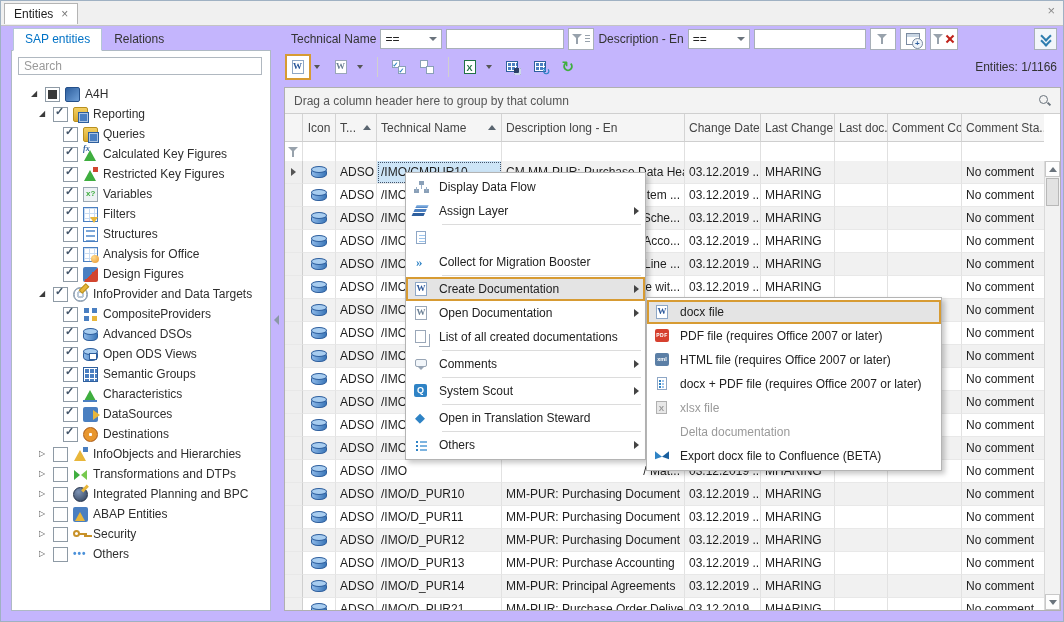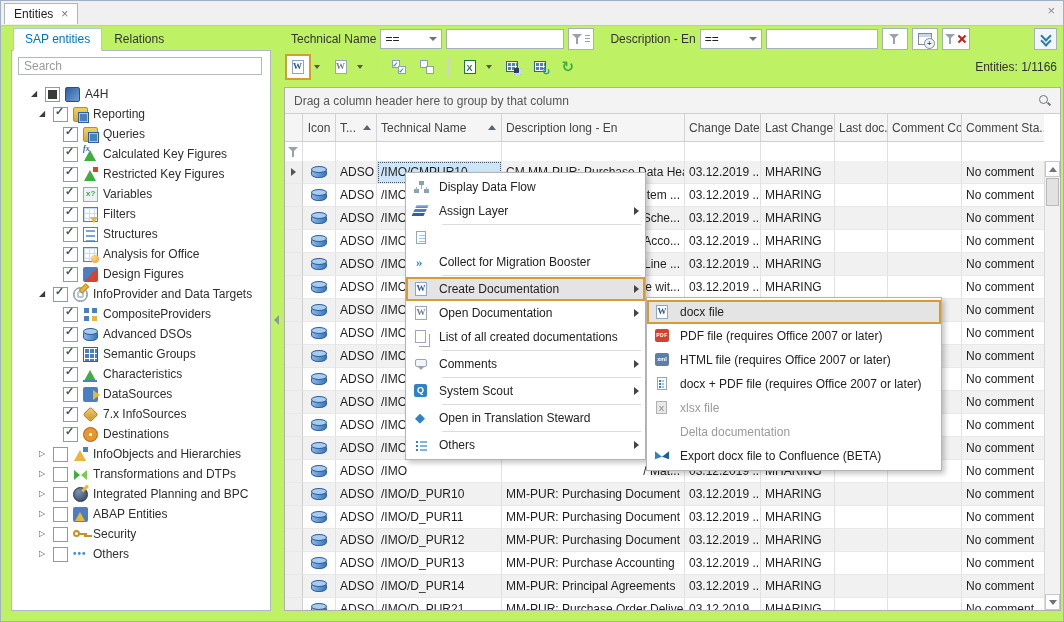--- a/index.html
+++ b/index.html
@@ -1,16 +1,16 @@
 <!DOCTYPE html>
 <html><head>
 <meta charset="utf-8">
 <style>
   html,body{margin:0;padding:0;background:#d8dde2;font-family:"Liberation Sans",sans-serif;}
-  .window{position:relative;width:1064px;height:622px;background:#bef264;border:1px solid #9fb1c3;box-sizing:border-box;font-size:12px;color:#222;overflow:hidden}
+  .window{position:relative;width:1064px;height:622px;background:#c4b5fd;border:1px solid #9fb1c3;box-sizing:border-box;font-size:12px;color:#222;overflow:hidden}
 
   
   .tabstrip{position:absolute;left:0;top:0;right:0;height:24px;background:#f0f0f0;border-bottom:1px solid #c4c4c4}
   .doctab{position:absolute;left:3px;top:2px;height:21px;padding:0 9px;background:#fff;border:1px solid #b4b4b4;border-bottom:none;display:flex;align-items:center;gap:8px;box-sizing:border-box}
   .tabx{color:#777;font-size:12px;line-height:1;cursor:default}
   .winx{position:absolute;right:8px;top:3px;color:#8a8a8a;font-size:13px;line-height:1}
 
   
   .subtabs{position:absolute;left:12px;top:27px;height:23px;display:flex;z-index:2}
   .subtab{padding:3px 11px;color:#333;border:1px solid transparent}
@@ -68,21 +68,21 @@
   .ti-security::after{content:"";position:absolute;left:6px;top:6px;width:8px;height:2px;background:#c8922a;box-shadow:5px 2px 0 -0px #c8922a}
   .ti-others::after{content:"•••";position:absolute;left:0;top:1px;color:#4a90d9;font:bold 10px/12px "Liberation Sans",sans-serif;letter-spacing:1px}
 
   
   .splitarrow{position:absolute;left:273px;top:314px;width:0;height:0;border-top:5px solid transparent;border-bottom:5px solid transparent;border-right:5px solid #8a98a6}
 
   
   .filterbar{position:absolute;left:283px;top:26px;width:777px;height:24px;display:flex;align-items:center;gap:4px}
   .flabel{color:#333;white-space:nowrap}
   .flabel.first{margin-left:7px}
-  .flabel.second{margin-left:12px}
+  .flabel.second{}
   .opsel{width:62px;height:20px;border:1px solid #a8b0b8;background:#fff;display:flex;align-items:center;padding:0 4px;box-sizing:border-box;justify-content:space-between}
   .caret{width:0;height:0;border-left:4px solid transparent;border-right:4px solid transparent;border-top:4px solid #6a737c}
   .finput{width:118px;height:20px;border:1px solid #a8b0b8;box-sizing:border-box;font:12px "Liberation Sans",sans-serif;padding:0 4px}
   .finput.second{width:112px}
   .fbtn{height:22px;min-width:26px;border:1px solid #a8b0b8;background:#fff;display:flex;align-items:center;justify-content:center;gap:1px;padding:0 2px;box-sizing:border-box}
   .funnel{position:relative;width:12px;height:12px;display:inline-block}
   .funnel::before{content:"";position:absolute;left:0;top:1px;border-left:5px solid transparent;border-right:5px solid transparent;border-top:5px solid #98a2ac}
   .funnel::after{content:"";position:absolute;left:4px;top:5px;width:2px;height:6px;background:#98a2ac}
   .flines{width:5px;height:8px;background:repeating-linear-gradient(#98a2ac 0 1px,transparent 1px 3px)}
   .redx{width:9px;height:10px;position:relative}
@@ -277,40 +277,40 @@
         </div>
         <div class="trow lvl2">
           <span class="exp none"></span>
           <span class="cb checked"></span>
           <span class="ti ti-adso"></span>
           <span class="tlabel">Advanced DSOs</span>
         </div>
         <div class="trow lvl2">
           <span class="exp none"></span>
           <span class="cb checked"></span>
+          <span class="ti ti-open-ods"></span>
+          <span class="tlabel">Open ODS Views</span>
+        </div>
+        <div class="trow lvl2">
+          <span class="exp none"></span>
+          <span class="cb checked"></span>
           <span class="ti ti-semantic"></span>
           <span class="tlabel">Semantic Groups</span>
         </div>
         <div class="trow lvl2">
           <span class="exp none"></span>
           <span class="cb checked"></span>
           <span class="ti ti-characteristics"></span>
           <span class="tlabel">Characteristics</span>
         </div>
         <div class="trow lvl2">
           <span class="exp none"></span>
           <span class="cb checked"></span>
           <span class="ti ti-datasource"></span>
           <span class="tlabel">DataSources</span>
-        </div>
-        <div class="trow lvl2">
-          <span class="exp none"></span>
-          <span class="cb checked"></span>
-          <span class="ti ti-infosource"></span>
-          <span class="tlabel">7.x InfoSources</span>
         </div>
         <div class="trow lvl2">
           <span class="exp none"></span>
           <span class="cb checked"></span>
           <span class="ti ti-destination"></span>
           <span class="tlabel">Destinations</span>
         </div>
         <div class="trow lvl1">
           <span class="exp collapsed"></span>
           <span class="cb unchecked"></span>

